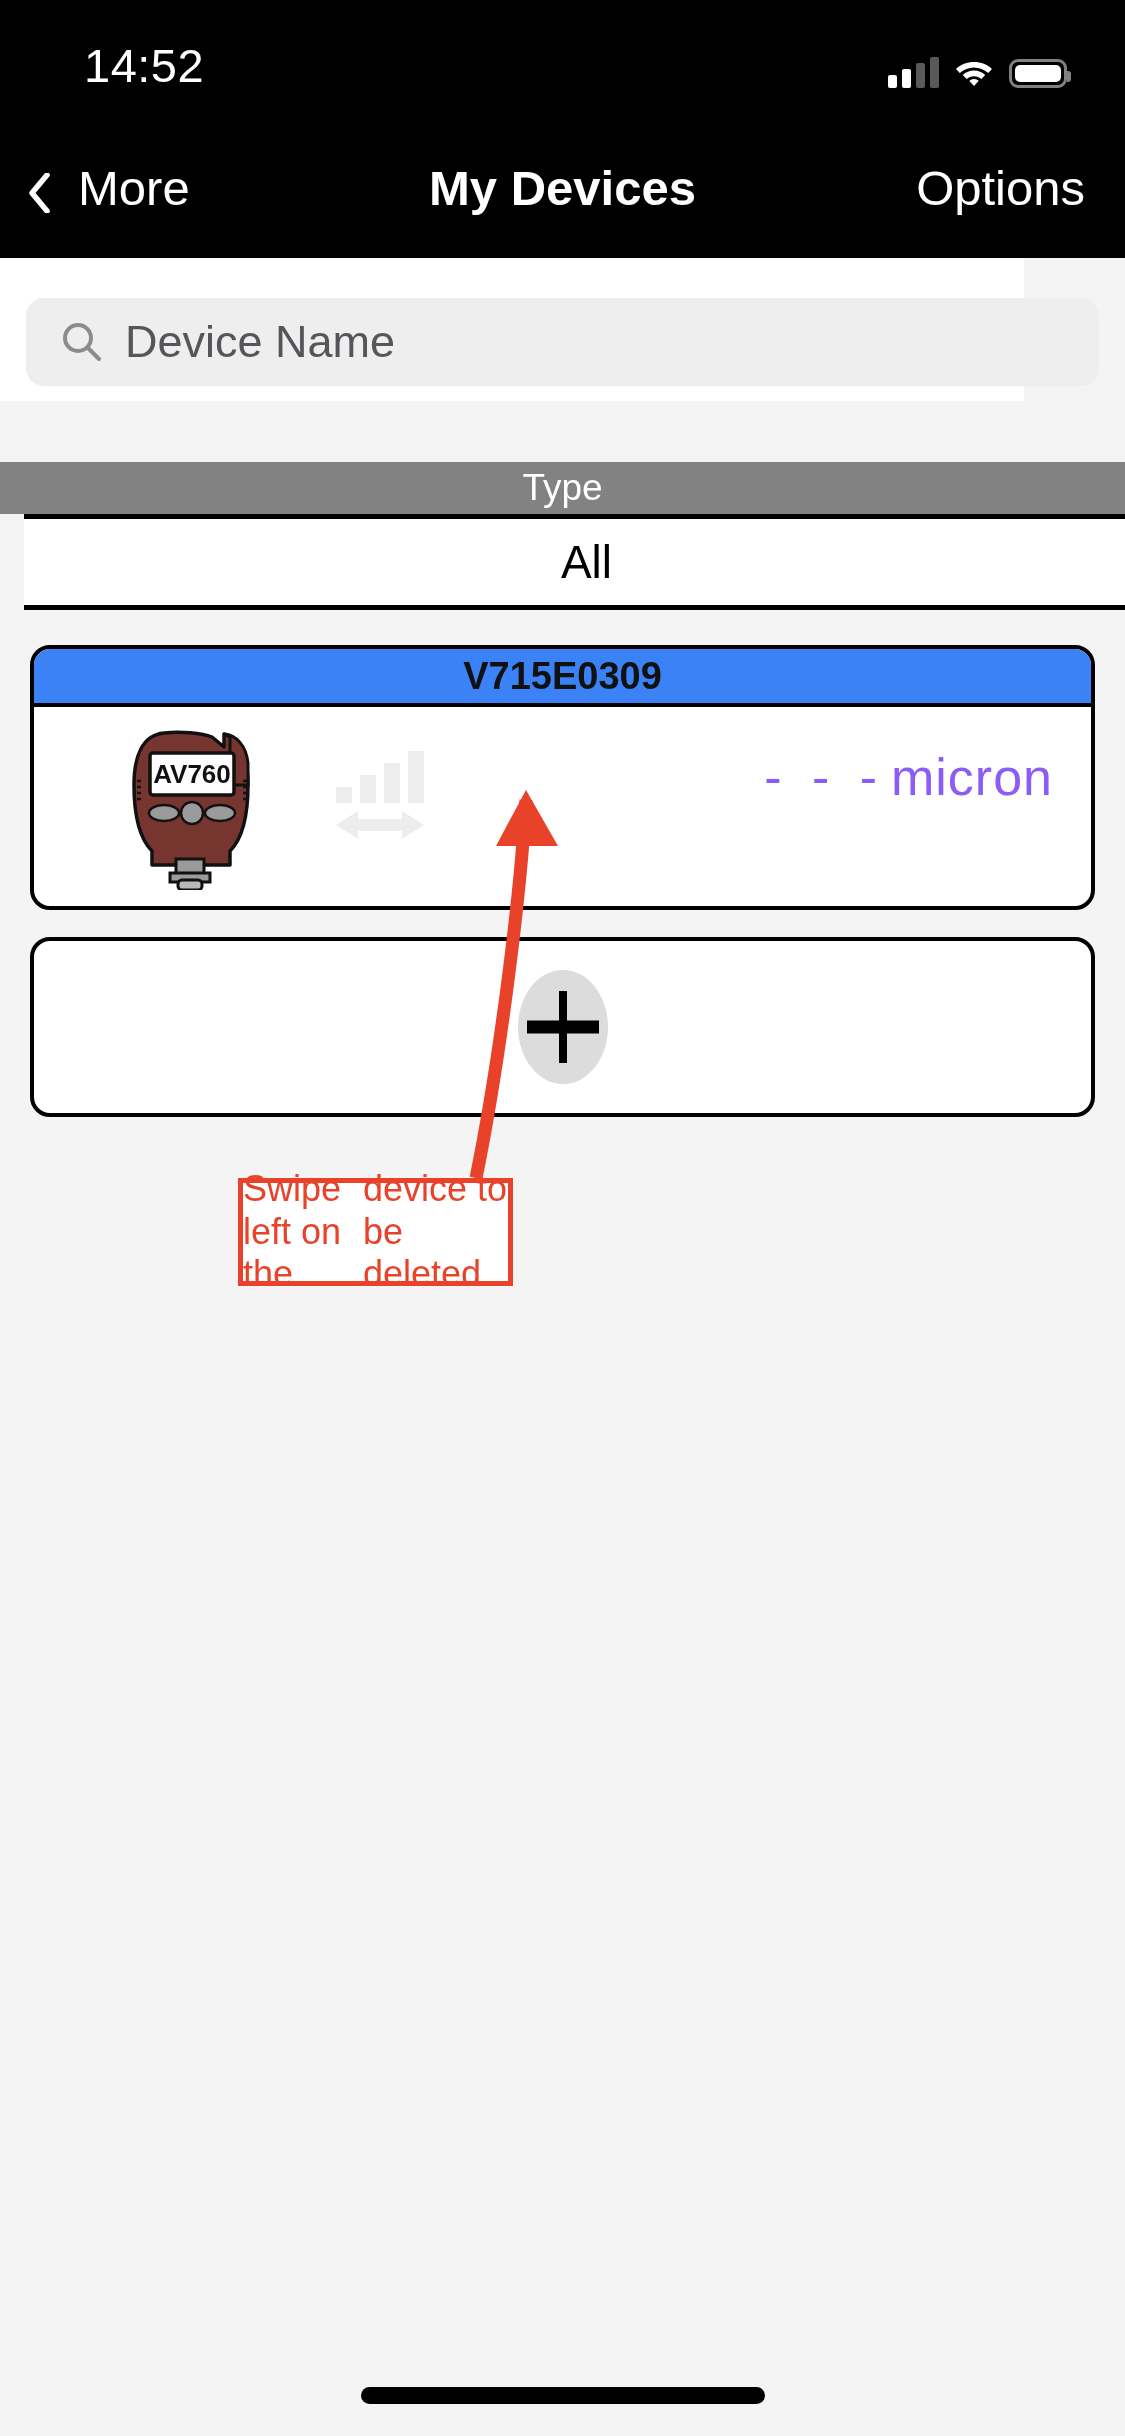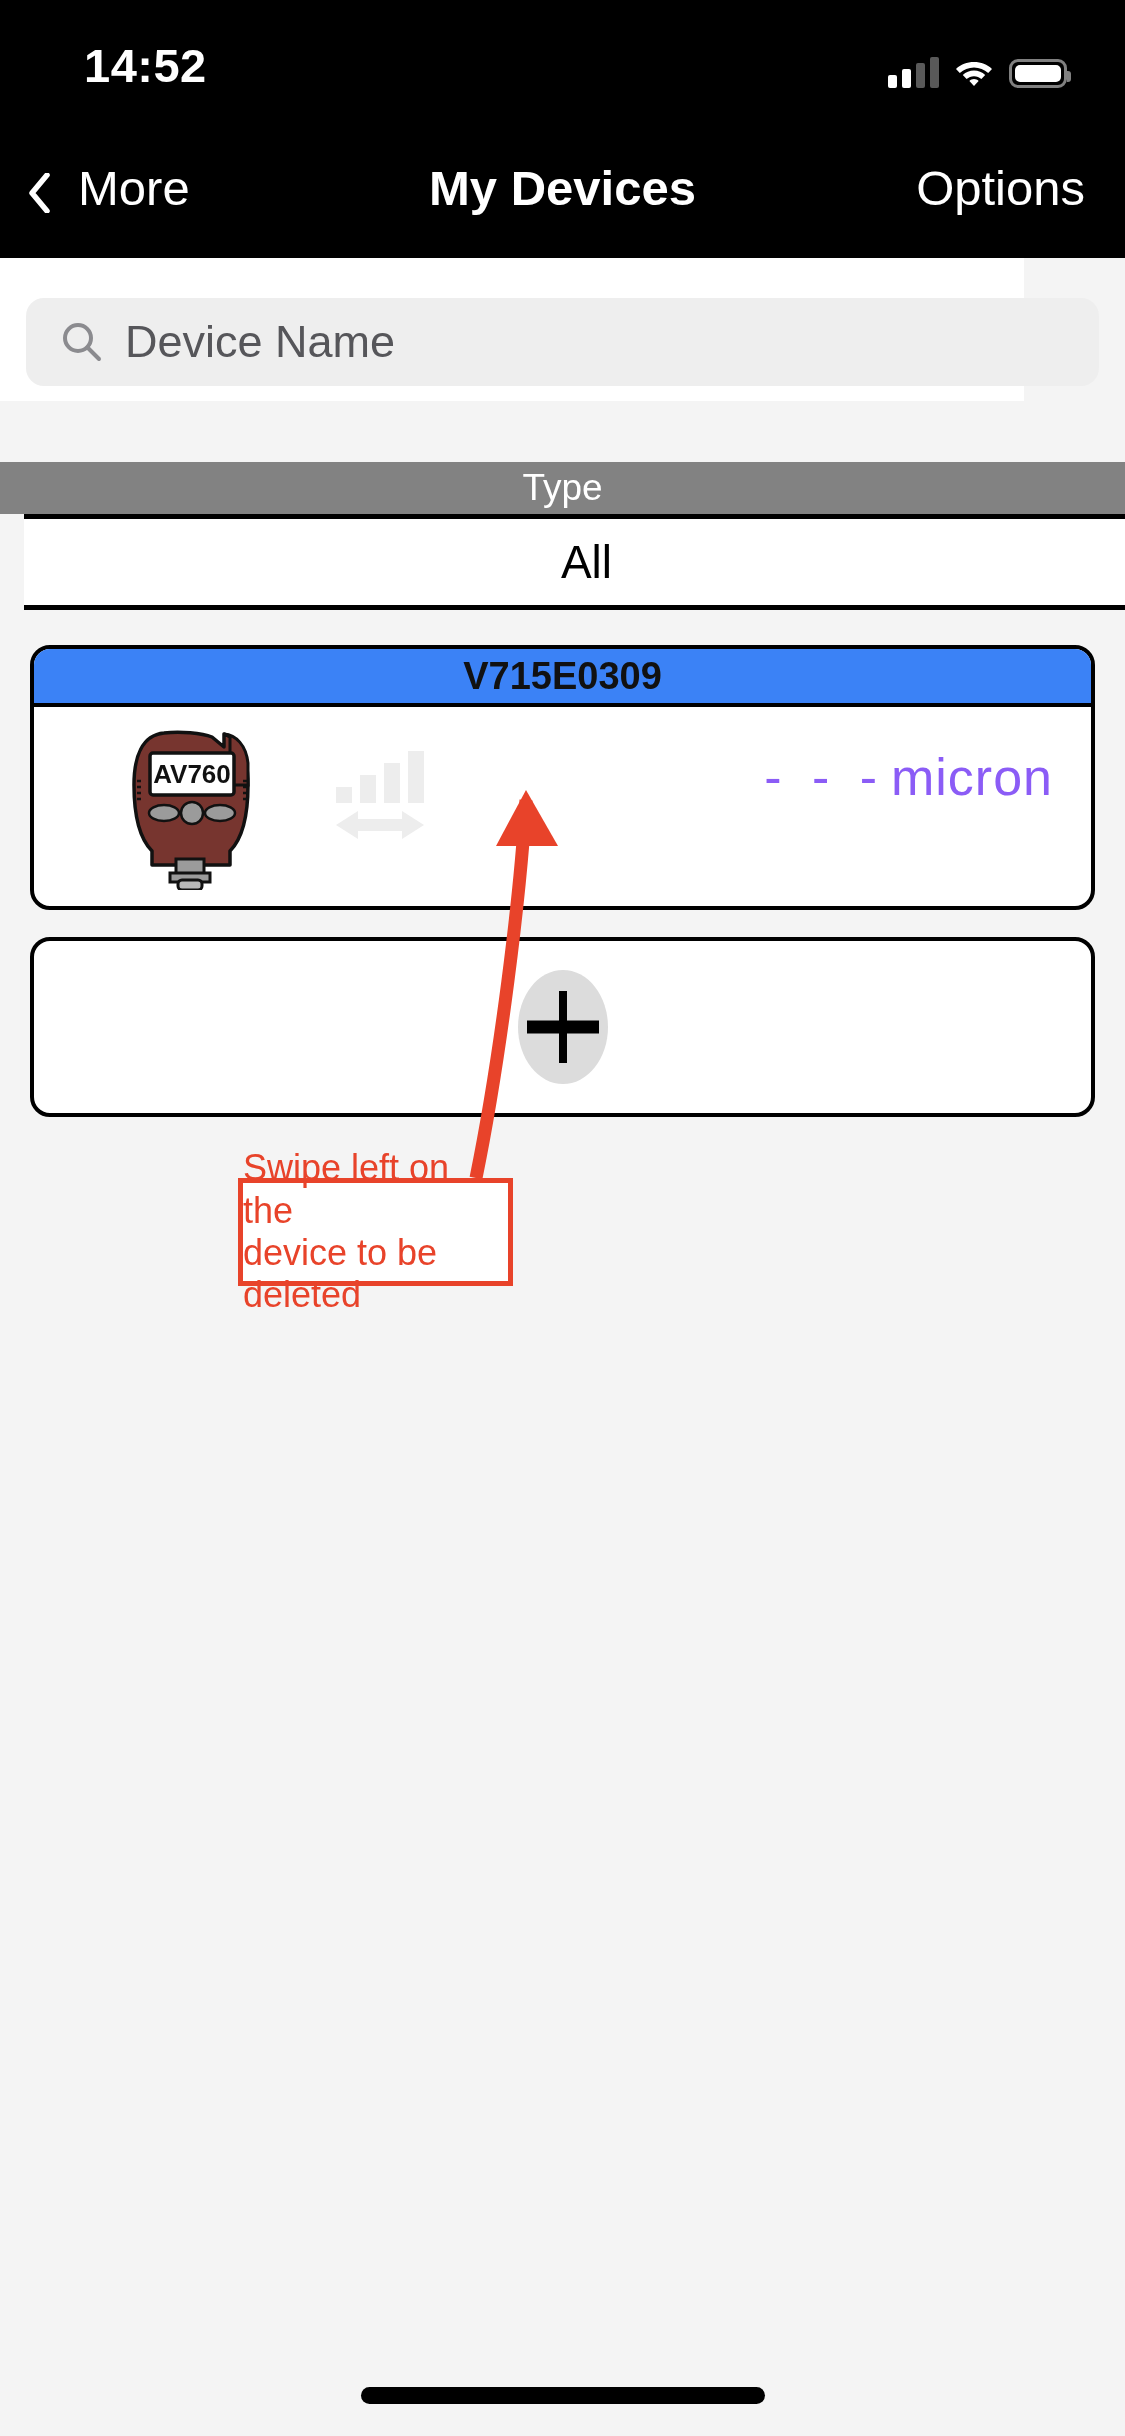--- a/index.html
+++ b/index.html
@@ -16,21 +16,21 @@
   }
 
   
   .statusbar {
     position: absolute; top: 0; left: 0;
     width: 1125px; height: 132px;
     background: #000;
   }
   .sb-time {
     position: absolute; left: 84px; top: 38px;
-    color: #fff; font-size: 47px; font-weight: 700;
+    color: #fff; font-size: 47px; font-weight: 400;
     letter-spacing: 0.5px;
   }
   .sb-right {
     position: absolute; right: 58px; top: 44px;
     display: flex; align-items: flex-end; gap: 14px; height: 44px;
   }
   .sig { display: flex; align-items: flex-end; gap: 5px; height: 32px; }
   .sig i { display: block; width: 9px; background: #fff; border-radius: 2px; }
   .sig i:nth-child(1) { height: 13px; }
   .sig i:nth-child(2) { height: 19px; }
@@ -170,21 +170,21 @@
   
   .anno-arrow {
     position: absolute; left: 0; top: 0;
     width: 1125px; height: 2436px;
     pointer-events: none;
   }
   .anno-box {
     position: absolute; left: 238px; top: 1178px;
     width: 275px; height: 108px;
     background: #fff; border: 5px solid #e8432a;
-    display: flex; flex-direction: column;
+    display: flex; flex-direction: row;
     align-items: center; justify-content: center;
     color: #e8432a; font-size: 36px; line-height: 1.18;
   }
 
   
   .home-ind {
     position: absolute; left: 50%; bottom: 32px;
     transform: translateX(-50%);
     width: 404px; height: 17px;
     background: #000; border-radius: 9px;

